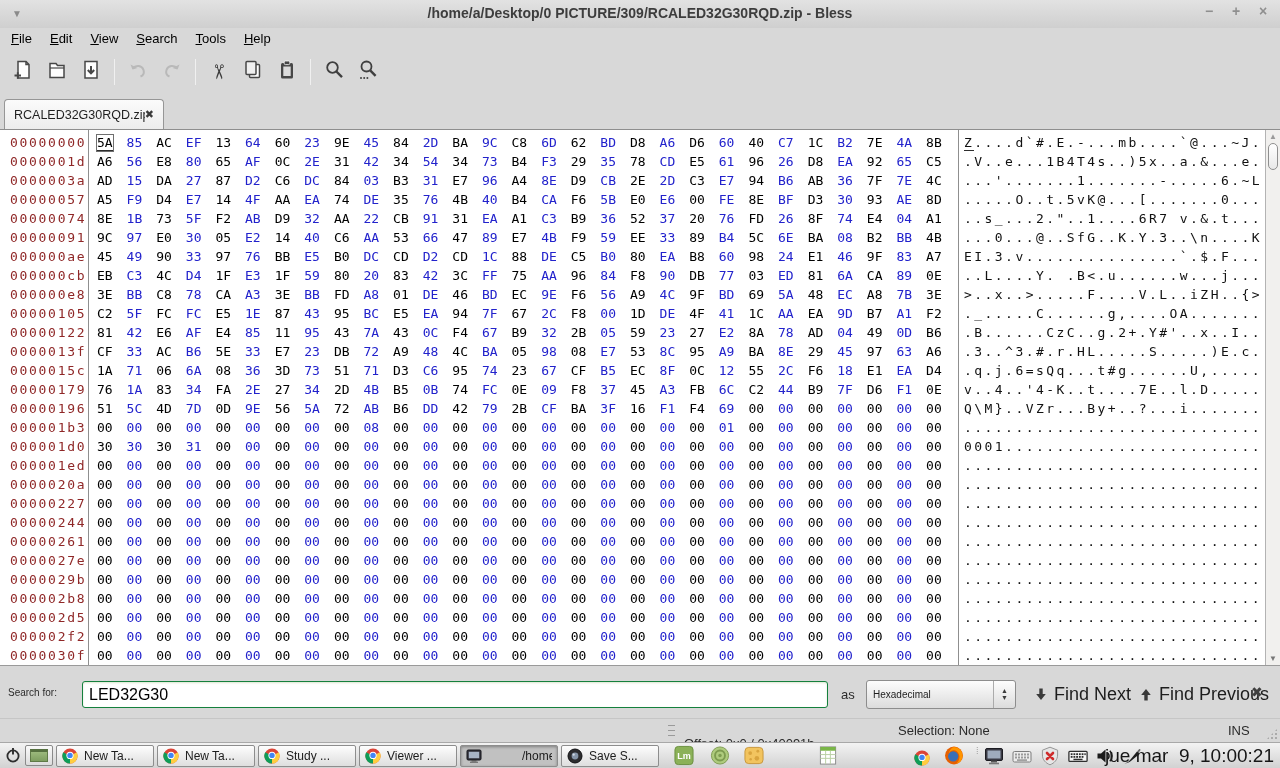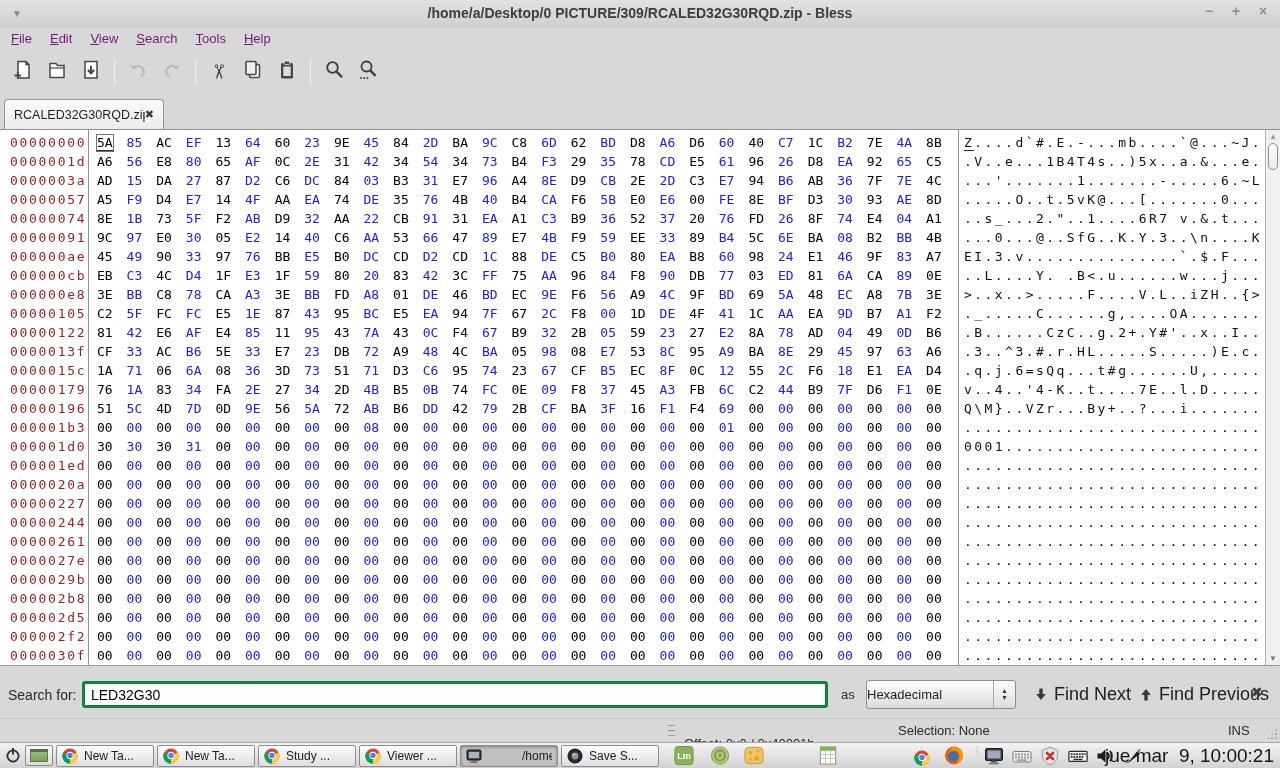--- a/index.html
+++ b/index.html
@@ -10,21 +10,21 @@
   .titlebar { position:absolute; left:0; top:0; width:1280px; height:28px;
     background:linear-gradient(#e2e2e2,#cfcfcf); }
   .win-menu-btn { position:absolute; left:12px; top:8px; font-size:10px; color:#8a8a8a; }
   .win-title { position:absolute; left:0; right:0; top:5px; text-align:center;
     font-size:14px; font-weight:bold; color:#3d3d3d; }
   .win-controls { position:absolute; right:10px; top:3px; display:flex; gap:13px; }
   .win-controls span { width:14px; text-align:center; font-size:14px; font-weight:bold; color:#8f8f8f; cursor:default; }
 
   
   .menubar { position:absolute; left:0; top:28px; width:1280px; height:22px; padding-left:2px; }
-  .menu-item { display:inline-block; padding:3px 9px 2px 9px; font-size:13px; color:#701a75; }
+  .menu-item { display:inline-block; padding:3px 9px 2px 9px; font-size:13px; color:#000000; }
   .menu-item::first-letter { text-decoration:underline; }
 
   
   .toolbar { position:absolute; left:0; top:52px; width:1280px; height:40px; display:flex; align-items:center; padding-left:6px; }
   .tb-btn { width:34px; height:32px; display:flex; align-items:center; justify-content:center; }
   .tb-sep { width:1px; height:26px; background:#b0b0b0; border-right:1px solid #f0f0f0; margin:0 6px; }
   .glyph-cut { font-family:"DejaVu Sans", sans-serif; font-size:20px; color:#3d3d3d; display:inline-block; transform:rotate(90deg); }
 
   
   .tabbar { position:absolute; left:0; top:92px; width:1280px; height:37px; }
@@ -52,30 +52,30 @@
 
   
   .vscroll { position:absolute; top:0; right:0; bottom:0; width:15px; background:#f1f0ee; border-left:1px solid #b3b3b3; }
   .vs-arrow { position:absolute; left:0; right:0; text-align:center; font-size:8px; color:#9a9a9a; }
   .vs-up { top:2px; } .vs-down { bottom:2px; color:#777; }
   .vs-thumb { position:absolute; left:1.5px; top:13px; width:10px; height:27px;
     background:linear-gradient(#ffffff,#e8e8e8); border:1px solid #8f8f8f; border-radius:6px; }
 
   
   .searchbar { position:absolute; left:0; top:666px; width:1280px; height:52px; }
-  .search-label { position:absolute; left:8px; top:21px; font-size:14px; color:#2b2b2b; }
+  .search-label { position:absolute; left:8px; top:21px; font-size:10px; color:#2b2b2b; }
   .search-input { position:absolute; left:82px; top:15px; width:746px; height:27px;
-    border:3px solid #15803d; border-radius:3px; background:#ffffff;
-    box-shadow:inset 0 1px 2px rgba(120,160,70,.25); font-size:14px; font-family:"Liberation Sans",sans-serif;
+    border:1px solid #15803d; border-radius:3px; background:#ffffff;
+    box-shadow:inset 0 1px 2px rgba(120,160,70,.25); font-size:16px; font-family:"Liberation Sans",sans-serif;
     padding:0 6px; color:#000; outline:none; }
   .as-label { position:absolute; left:841px; top:21px; font-size:13px; }
   .combo { position:absolute; left:866px; top:14px; width:150px; height:29px;
     border:1px solid #8d8d8d; border-radius:3px; background:linear-gradient(#fdfdfd,#dcdcdc);
     display:flex; align-items:center; }
-  .combo-value { font-size:13px; padding-left:0; color:#1e1e1e; flex:1; }
+  .combo-value { font-size:10px; padding-left:6px; color:#1e1e1e; flex:1; }
   .combo-spin { width:22px; align-self:stretch; border-left:1px solid #ababab; display:flex; flex-direction:column;
     align-items:center; justify-content:center; gap:1px; font-size:7px; color:#3c3c3c; line-height:6px; }
   .findbtn { position:absolute; top:15px; height:27px; display:flex; align-items:center; gap:7px; font-size:18px; color:#1d1d1d; }
   .find-next { left:1035px; } .find-prev { left:1140px; }
   .search-close { position:absolute; left:1251px; top:18px; font-size:14px; color:#3f3f3f; font-family:"DejaVu Sans",sans-serif; }
 
   
   .statusbar { position:absolute; left:0; top:718px; width:1280px; height:24px; border-top:1px solid #c6c6c6; font-size:13px; color:#2a2a2a; }
   .sb-grip { position:absolute; left:668px; top:6px; width:7px; height:11px;
     border-top:1px solid #9a9a9a; border-bottom:1px solid #9a9a9a; }

